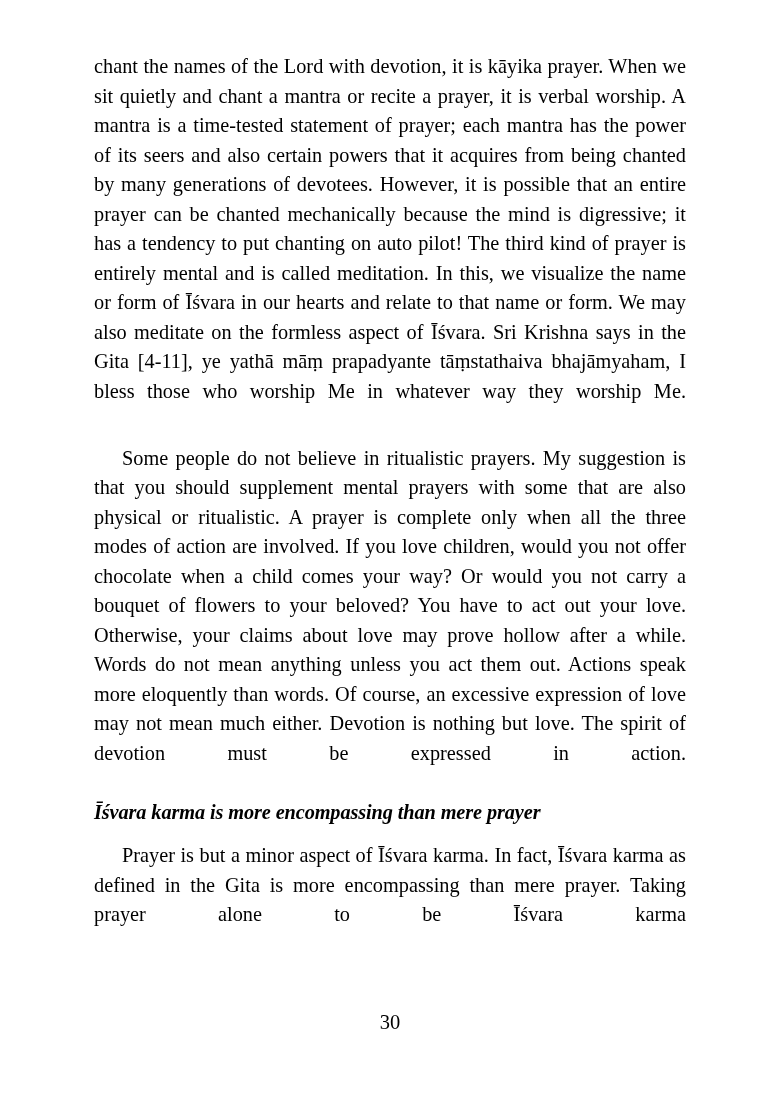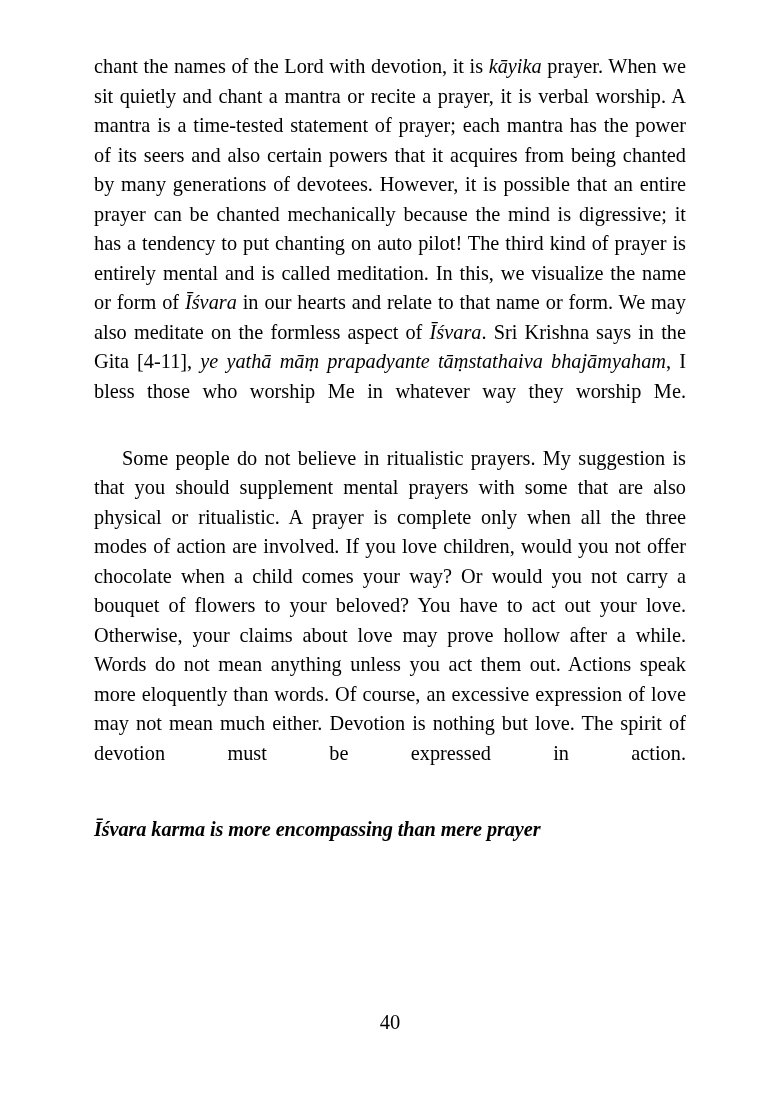--- a/index.html
+++ b/index.html
@@ -40,35 +40,33 @@
     -webkit-hyphens: none;
     hyphens: none;
   }
   p.indent {
     text-indent: 28px;
   }
   p.para-gap {
     margin-top: 8px;
   }
   .it {
-    font-style: italic;
   }
   h2.section-heading {
     margin: 0;
     font-size: 20.6px;
     line-height: 29.5px;
     font-weight: bold;
     font-style: italic;
     text-align: left;
     letter-spacing: -0.1px;
     transform: scaleX(0.985);
     transform-origin: left center;
   }
   .heading-block {
-    margin-top: 17px;
     margin-bottom: 14px;
   }
   #page-number {
     position: absolute;
     left: 0;
     top: 1009px;
     width: 780px;
     text-align: center;
     font-size: 20.5px;
     line-height: 26px;
@@ -88,18 +86,19 @@
   <div id="text-column">
 
     <p class="body-text"><span>chant the names of the Lord with devotion, it is </span><span class="it">kāyika</span><span> prayer. When we sit quietly and chant a mantra or recite a prayer, it is verbal worship. A mantra is a time-tested statement of prayer; each mantra has the power of its seers and also certain powers that it acquires from being chanted by many generations of devotees. However, it is possible that an entire prayer can be chanted mechanically because the mind is digressive; it has a tendency to put chanting on auto pilot! The third kind of prayer is entirely mental and is called meditation. In this, we visualize the name or form of </span><span class="it">Īśvara</span><span> in our hearts and relate to that name or form. We may also meditate on the formless aspect of </span><span class="it">Īśvara</span><span>. Sri Krishna says in the Gita [4-11], </span><span class="it">ye yathā māṃ prapadyante tāṃstathaiva bhajāmyaham</span><span>, I bless those who worship Me in whatever way they worship Me.</span></p>
 
     <p class="body-text indent para-gap">Some people do not believe in ritualistic prayers. My suggestion is that you should supplement mental prayers with some that are also physical or ritualistic.  A prayer is complete only when all the three modes of action are involved. If you love children, would you not offer chocolate when a child comes your way? Or would you not carry a bouquet of flowers to your beloved? You have to act out your love. Otherwise, your claims about love may prove hollow after a while. Words do not mean anything unless you act them out. Actions speak more eloquently than words. Of course, an excessive expression of love may not mean much either.  Devotion is nothing but love. The spirit of devotion must be expressed in action.</p>
 
     <div class="heading-block">
       <h2 class="section-heading">Īśvara karma is more encompassing than mere prayer</h2>
     </div>
 
+    <p class="body-text indent"><span>Prayer is but a minor aspect of </span><span class="it">Īśvara karma</span><span>. In fact, </span><span class="it">Īśvara karma</span><span> as defined in the Gita is more encompassing than mere prayer. Taking prayer alone to be </span><span class="it">Īśvara karma</span></p>
 
   </div>
 
-  <div id="page-number">40</div>
+  <div id="page-number">30</div>
 
 </div>
 
 </body></html>

